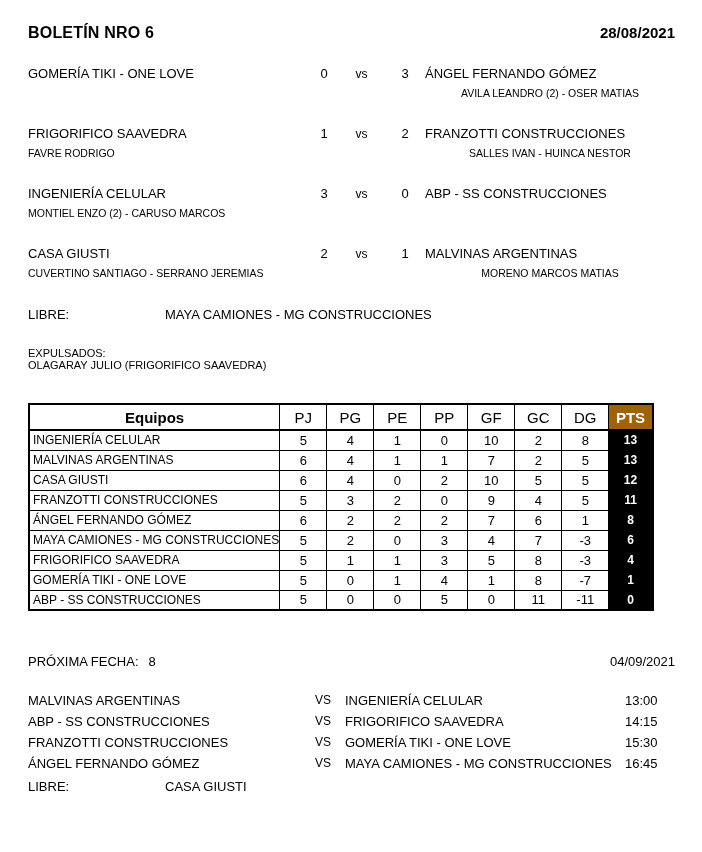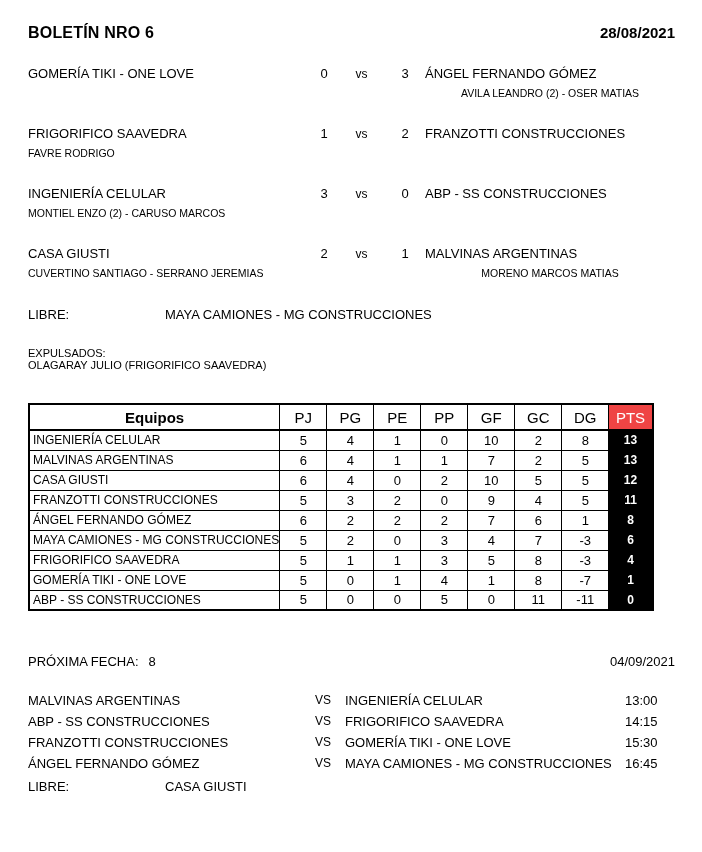--- a/index.html
+++ b/index.html
@@ -34,21 +34,21 @@
   .libre-row { display:flex; font-size:13px; height:18px; margin-top:2px; margin-bottom:22px; }
   .libre-row .lbl { width:137px; }
   .exp-row { display:flex; font-size:11px; height:18px;flex-direction:column; }
   .exp-row .lbl { margin-right:9px; }
   
   table.standings { border-collapse:collapse; margin-top:38px; border:2px solid #000; }
   table.standings th, table.standings td { border:1px solid #000; }
   table.standings th { height:26px; border-bottom:2px solid #000; }
   .th-equipos { width:227px; font-size:15px; font-weight:bold; text-align:center; }
   .th-stat    { width:47px;  font-size:15px; font-weight:normal; text-align:center; }
-  .th-pts     { width:44px;  font-size:15px; font-weight:normal; background:#ef4444; color:#fff; text-align:center; border-left:1px solid #000; }
+  .th-pts     { width:44px;  font-size:15px; font-weight:bold; background:#a16207; color:#fff; text-align:center; border-left:1px solid #000; }
   table.standings td { height:20px; }
   td.team { font-size:12px; padding-left:3px; white-space:nowrap; }
   td.num  { font-size:13px; text-align:center; }
   td.pts  { font-size:12px; font-weight:bold; text-align:center; background:#000000; color:#fff;
             border-top:1px solid #e8e8e8; border-bottom:1px solid #e8e8e8; }
   
   .next-header { display:flex; justify-content:space-between; font-size:13px; margin-top:43px; height:18px; }
   .next-left { display:flex; }
   .next-left .num { margin-left:10px; }
   .fixtures { margin-top:21px; }
@@ -82,20 +82,21 @@
         <div class="scorers away">AVILA LEANDRO (2) - OSER MATIAS</div>
       </div>
 
       <div class="match">
         <div class="team home-t">FRIGORIFICO SAAVEDRA</div>
         <div class="score h-sc">1</div>
         <div class="vs">vs</div>
         <div class="score a-sc">2</div>
         <div class="team away-t">FRANZOTTI CONSTRUCCIONES</div>
         <div class="scorers home">FAVRE RODRIGO</div>
+        <div class="scorers away">SALLES IVAN - HUINCA NESTOR</div>
       </div>
 
       <div class="match">
         <div class="team home-t">INGENIERÍA CELULAR</div>
         <div class="score h-sc">3</div>
         <div class="vs">vs</div>
         <div class="score a-sc">0</div>
         <div class="team away-t">ABP - SS CONSTRUCCIONES</div>
         <div class="scorers home">MONTIEL ENZO (2) - CARUSO MARCOS</div>
         <div class="scorers away"></div>

